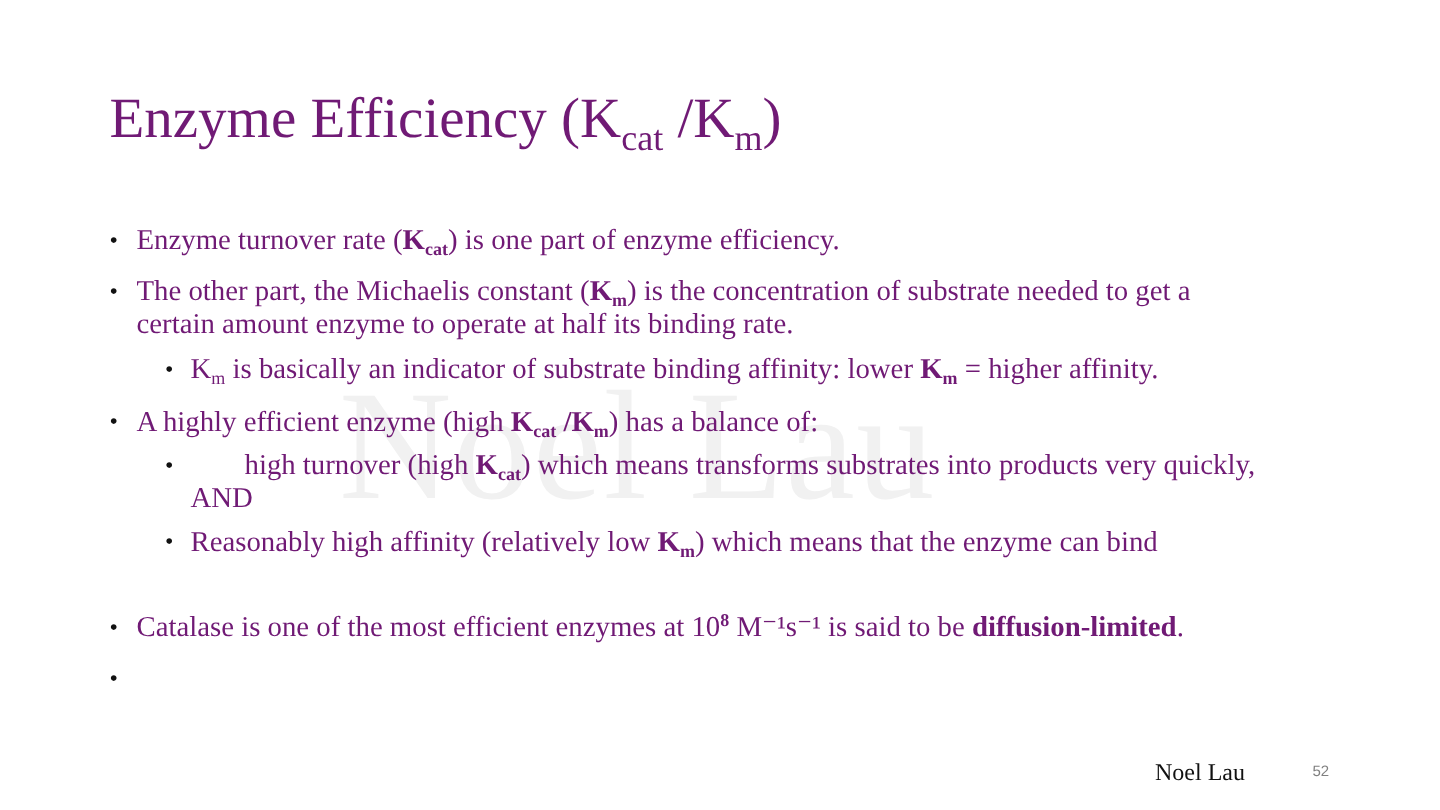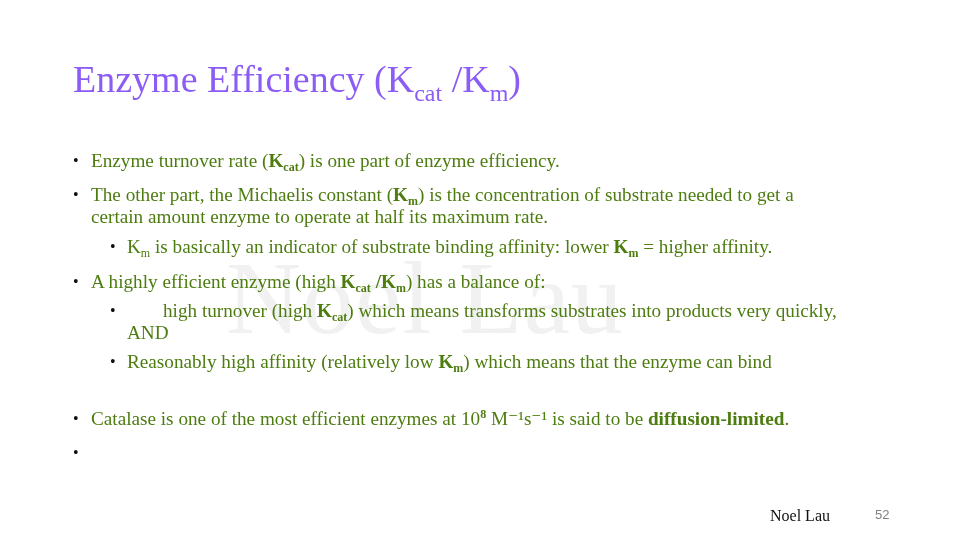--- a/index.html
+++ b/index.html
@@ -8,57 +8,57 @@
     .slide { position: absolute; left: 0; top: 0; width: 960px; height: 540px; background: #ffffff; }
 
     .watermark {
       position: absolute; left: 226px; top: 246px;
       font-size: 104px; line-height: 1; color: #f1f1f1;
       letter-spacing: 1px; white-space: nowrap; z-index: 0;
     }
 
     .title {
       position: absolute; left: 73px; top: 56px;
-      font-size: 38px; line-height: 46px; color: #8b5cf6; white-space: nowrap; z-index: 1;
+      font-size: 38px; line-height: 46px; color: #701a75; white-space: nowrap; z-index: 1;
     }
     .title sub { font-size: 24px; vertical-align: -9px; line-height: 0; }
 
     .body { position: absolute; left: 0; top: 0; width: 960px; height: 540px; z-index: 1; }
     .line {
-      position: absolute; font-size: 19.2px; line-height: 22px; white-space: nowrap; color: #4d7c0f;
+      position: absolute; font-size: 19.2px; line-height: 22px; white-space: nowrap; color: #701a75;
     }
     .bullet {
       position: absolute; font-size: 16px; line-height: 22px; color: #111111;
     }
     sub { font-size: 12px; vertical-align: -4px; line-height: 0; }
     sup { font-size: 12px; vertical-align: 7px; line-height: 0; }
     b, .b { font-weight: bold; }
 
     .footer-name {
       position: absolute; left: 770px; top: 506px; font-size: 16px; line-height: 20px; color: #111111;
     }
     .page-num {
       position: absolute; left: 875px; top: 508px; font-family: "Liberation Sans", "DejaVu Sans", sans-serif;
-      font-size: 13px; line-height: 14px; color: #808080;
+      font-size: 10px; line-height: 14px; color: #808080;
     }
   </style>
 </head>
 <body>
 
 <div class="slide">
   <div class="watermark">Noel Lau</div>
 
   <div class="title"><span>Enzyme Efficiency (K</span><sub>cat</sub><span> /K</span><sub>m</sub><span>)</span></div>
 
   <div class="body" id="bullet-body">
       <span class="bullet" style="left: 73px; top: 150px;">•</span>
       <div class="line" style="left: 91px; top: 150px;"><span>Enzyme turnover rate (</span><span class="b">K</span><sub class="b">cat</sub><span>) is one part of enzyme efficiency.</span></div>
       <span class="bullet" style="left: 73px; top: 184px;">•</span>
       <div class="line" style="left: 91px; top: 184px;"><span>The other part, the Michaelis constant (</span><span class="b">K</span><sub class="b">m</sub><span>) is the concentration of substrate needed to get a</span></div>
-      <div class="line" style="left: 91px; top: 206px;"><span>certain amount enzyme to operate at half its maximum rate.</span></div>
+      <div class="line" style="left: 91px; top: 206px;"><span>certain amount enzyme to operate at half its binding rate.</span></div>
       <span class="bullet" style="left: 110px; top: 236px;">•</span>
       <div class="line" style="left: 127px; top: 236px;"><span>K</span><sub>m</sub><span> is basically an indicator of substrate binding affinity: lower </span><span class="b">K</span><sub class="b">m</sub><span> = higher affinity.</span></div>
       <span class="bullet" style="left: 73px; top: 271px;">•</span>
       <div class="line" style="left: 91px; top: 271px;"><span>A highly efficient enzyme (high </span><span class="b">K</span><sub class="b">cat</sub><span class="b"> /K</span><sub class="b">m</sub><span>)  has a balance of:</span></div>
       <span class="bullet" style="left: 110px; top: 300px;">•</span>
       <div class="line" style="left: 127px; top: 300px; margin-left: 36px;"><span>high turnover (high </span><span class="b">K</span><sub class="b">cat</sub><span>) which means transforms substrates into products very quickly,</span></div>
       <div class="line" style="left: 127px; top: 322px;"><span>AND</span></div>
       <span class="bullet" style="left: 110px; top: 351px;">•</span>
       <div class="line" style="left: 127px; top: 351px;"><span>Reasonably high affinity (relatively low </span><span class="b">K</span><sub class="b">m</sub><span>) which means that the enzyme can bind</span></div>
       <span class="bullet" style="left: 73px; top: 408px;">•</span>

